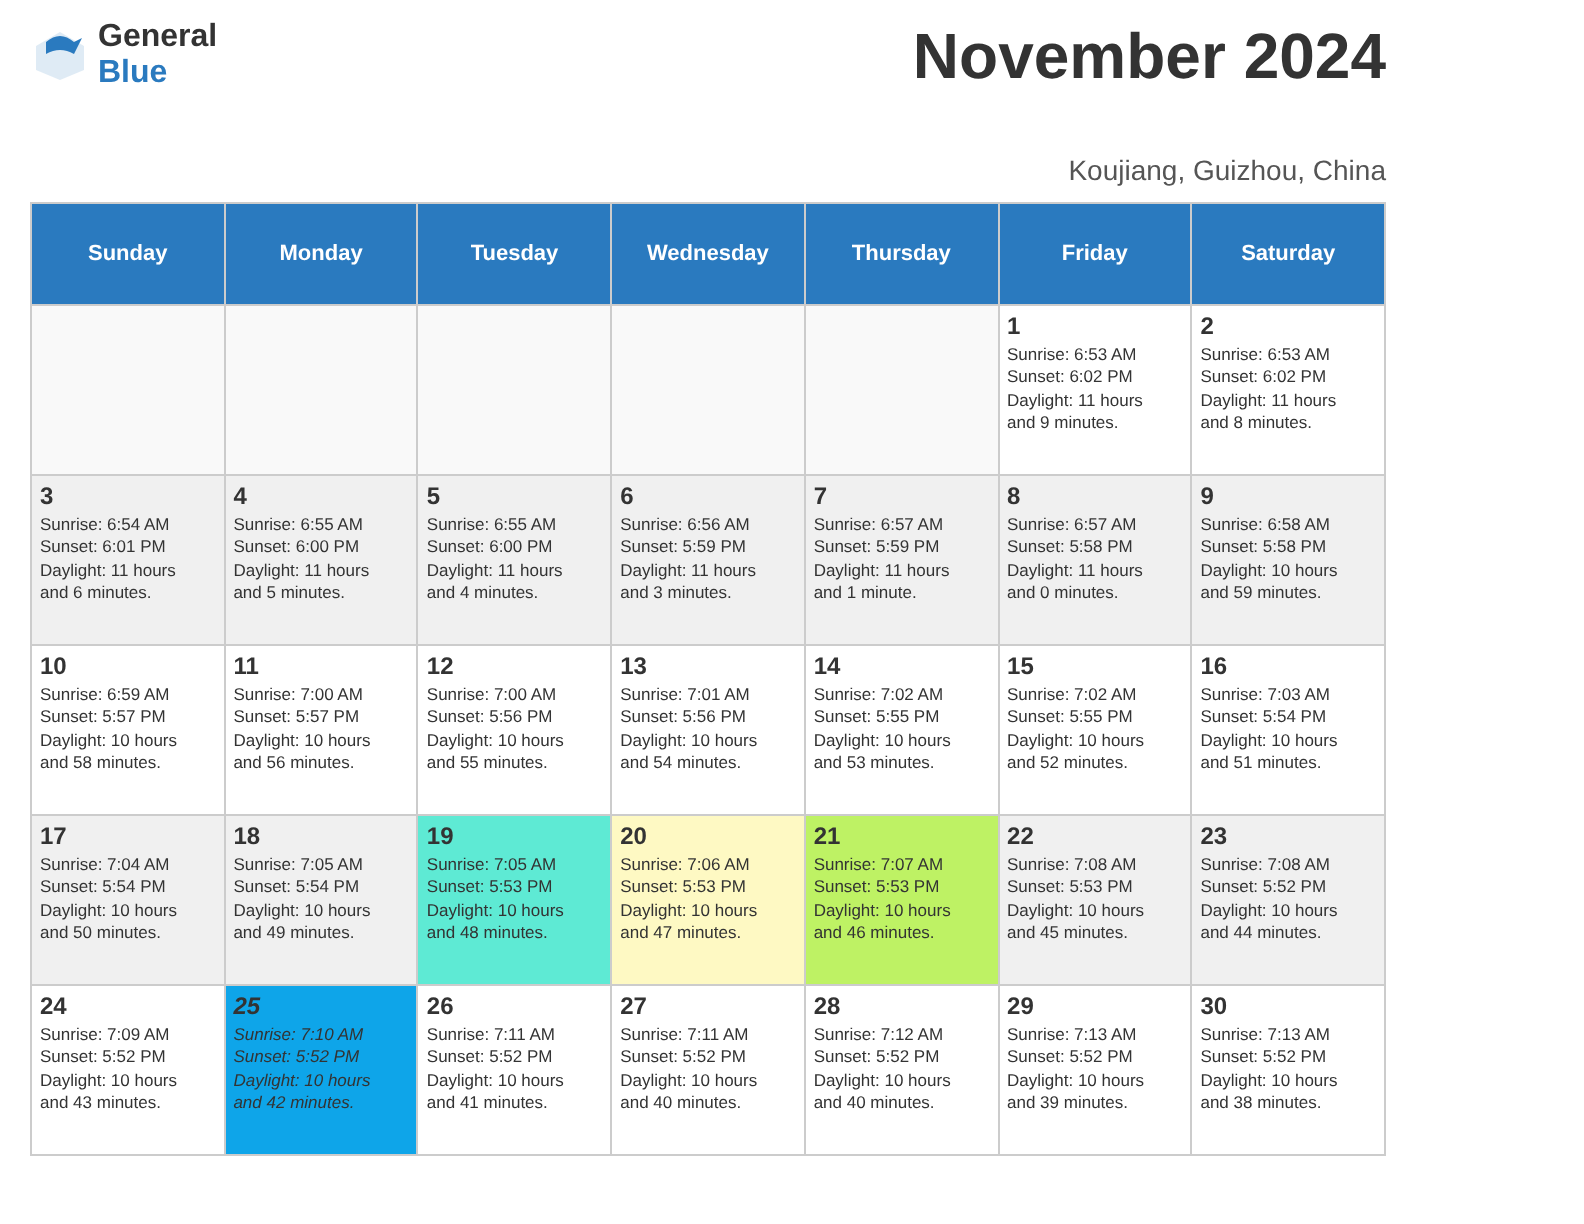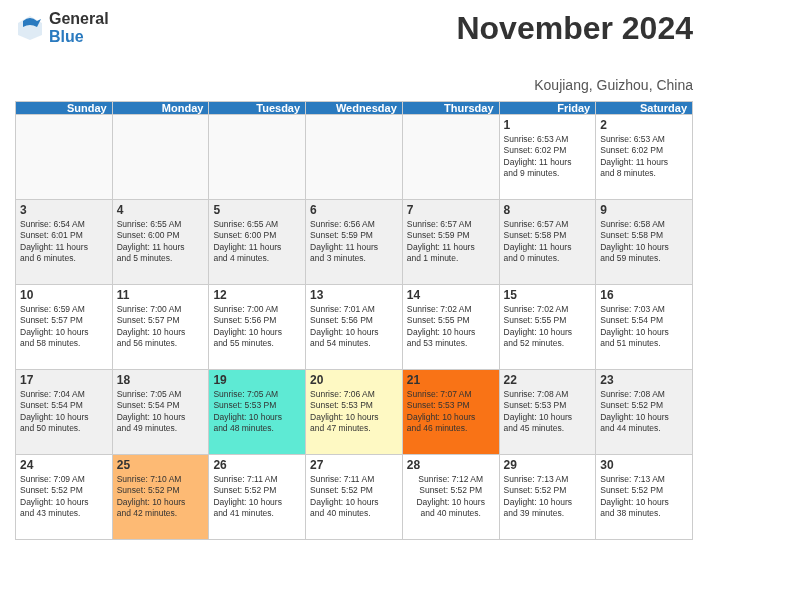--- a/index.html
+++ b/index.html
@@ -61,22 +61,22 @@
     .calendar {
       width: 100%;
       border-collapse: collapse;
       table-layout: fixed;
     }
     .calendar th {
       background: #2a7abf;
       color: #fff;
       font-size: 11px;
       font-weight: bold;
-      padding: 0 5px;
-      text-align: right;
+      padding: 19px 5px;
+      text-align: center;
       border: 1px solid #ccc;
     }
     .calendar td {
       border: 1px solid #ccc;
       vertical-align: top;
       padding: 3px 4px;
       font-size: 9px;
       color: #333;
       height: 85px;
       background: #fff;
@@ -286,21 +286,21 @@
 Daylight: 10 hours
 and 48 minutes.</div>
           </td>
           <td style="background: #fef9c3;">
             <span class="day-number">20</span>
             <div class="cell-text" style="white-space: pre-line;">Sunrise: 7:06 AM
 Sunset: 5:53 PM
 Daylight: 10 hours
 and 47 minutes.</div>
           </td>
-          <td style="background: #f97316;">
+          <td style="background: #bef264;">
             <span class="day-number">21</span>
             <div class="cell-text" style="white-space: pre-line;">Sunrise: 7:07 AM
 Sunset: 5:53 PM
 Daylight: 10 hours
 and 46 minutes.</div>
           </td>
           <td style="background: rgb(240, 240, 240);">
             <span class="day-number">22</span>
             <div class="cell-text" style="white-space: pre-line;">Sunrise: 7:08 AM
 Sunset: 5:53 PM
@@ -316,21 +316,21 @@
           </td>
         </tr>
         <tr>
           <td style="background: rgb(255, 255, 255);">
             <span class="day-number">24</span>
             <div class="cell-text" style="white-space: pre-line;">Sunrise: 7:09 AM
 Sunset: 5:52 PM
 Daylight: 10 hours
 and 43 minutes.</div>
           </td>
-          <td style="background: #fdba74;">
+          <td style="background: #0ea5e9; font-style: italic;">
             <span class="day-number">25</span>
             <div class="cell-text" style="white-space: pre-line;">Sunrise: 7:10 AM
 Sunset: 5:52 PM
 Daylight: 10 hours
 and 42 minutes.</div>
           </td>
           <td style="background: rgb(255, 255, 255);">
             <span class="day-number">26</span>
             <div class="cell-text" style="white-space: pre-line;">Sunrise: 7:11 AM
 Sunset: 5:52 PM
@@ -339,21 +339,21 @@
           </td>
           <td style="background: rgb(255, 255, 255);">
             <span class="day-number">27</span>
             <div class="cell-text" style="white-space: pre-line;">Sunrise: 7:11 AM
 Sunset: 5:52 PM
 Daylight: 10 hours
 and 40 minutes.</div>
           </td>
           <td style="background: rgb(255, 255, 255);">
             <span class="day-number">28</span>
-            <div class="cell-text" style="white-space: pre-line; text-align: center;">Sunrise: 7:12 AM
+            <div class="cell-text" style="white-space: pre-line;">Sunrise: 7:12 AM
 Sunset: 5:52 PM
 Daylight: 10 hours
 and 40 minutes.</div>
           </td>
           <td style="background: rgb(255, 255, 255);">
             <span class="day-number">29</span>
             <div class="cell-text" style="white-space: pre-line;">Sunrise: 7:13 AM
 Sunset: 5:52 PM
 Daylight: 10 hours
 and 39 minutes.</div>

